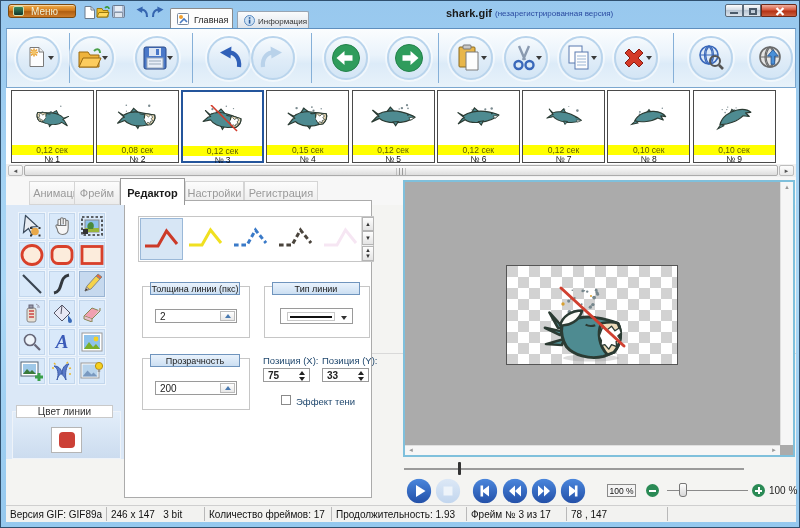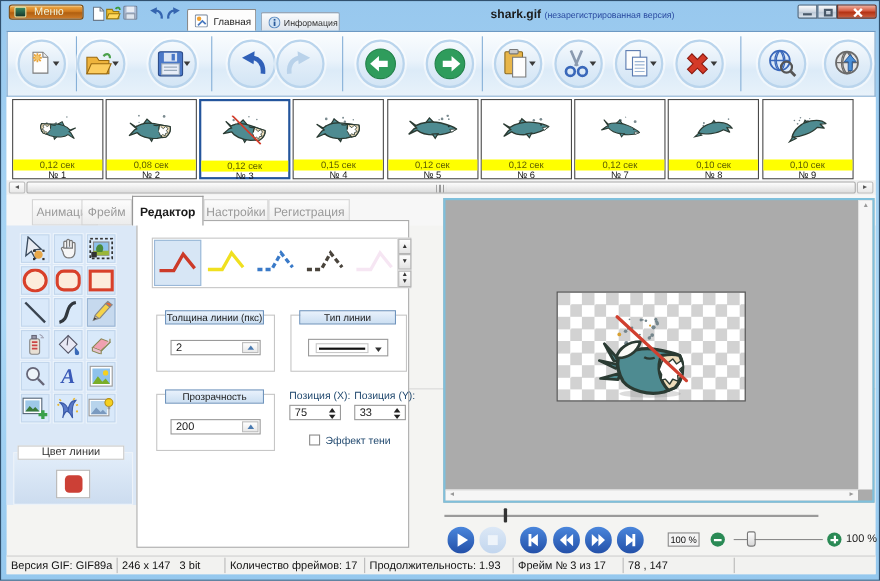--- a/index.html
+++ b/index.html
@@ -39,21 +39,21 @@
 #lsscroll{position:absolute;right:0;top:0;width:12px;height:44px;background:#f0f0f0;border-left:1px solid #dcdcdc}
 .lsb{position:absolute;left:0;width:12px;height:14px;background:linear-gradient(#fefefe,#e4e4e4);border:1px solid #b5b5b5;text-align:center;font-size:6px;line-height:12px;color:#333}
 .grphdr{position:absolute;height:13px;background:linear-gradient(#e9f2fc,#ccdff2);border:1px solid #6f94bd;font-size:9px;color:#1a1a1a;text-align:center;line-height:12px;z-index:3;white-space:nowrap}
 .grpbox{position:absolute;background:#fff;border:1px solid #c6c6c6}
 .spin{position:absolute;background:#fff;border:1px solid #9a9a9a;font-size:10px;color:#222}
 .spin b{position:absolute;left:4px;top:1px;font-weight:normal}
 .upic{position:absolute;right:1px;top:1px;width:15px;height:10px;background:linear-gradient(#fff,#e8e8e8);border:1px solid #bbb}
 .upic:after{content:"";position:absolute;left:4px;top:2px;width:0;height:0;border-left:3px solid transparent;border-right:3px solid transparent;border-bottom:4px solid #4a7ab0}
 .lbl{position:absolute;font-size:9.5px;color:#20486e;white-space:nowrap}
 .udsp{position:absolute;background:#fff;border:1px solid #9a9a9a;font-size:10px;color:#222}
-.udsp b{position:absolute;left:4px;top:1px;font-weight:normal}
+.udsp b{position:absolute;left:4px;top:1px;font-weight:bold}
 .uar{position:absolute;right:4px;width:0;height:0;border-left:3.5px solid transparent;border-right:3.5px solid transparent}
 #preview{position:absolute;left:397px;top:152px;width:392px;height:277px;border:2px solid #7fc0dc;background:#ababab}
 #pvsv{position:absolute;right:0;top:0;width:13px;bottom:10px;background:#f6f6f6;border-left:1px solid #e0e0e0}
 #pvsh{position:absolute;left:0;bottom:0;right:13px;height:10px;background:#f6f6f6;border-top:1px solid #e0e0e0}
 #canvas{position:absolute;left:101px;top:83px;width:172px;height:100px;border:1px solid #555;background-image:conic-gradient(#fff 90deg,#d2d2d2 90deg 180deg,#fff 180deg 270deg,#d2d2d2 270deg);background-size:22px 22px}
 #timeline{position:absolute;left:398px;top:440px;width:340px;height:2px;background:#9a9a9a}
 #ttick{position:absolute;left:54px;top:-6px;width:3px;height:13px;background:#333;border-radius:1px}
 .pbtn{position:absolute;width:25px;height:25px;border-radius:50%;top:450px}
 .pbtn svg{position:absolute;left:50%;top:50%;transform:translate(-50%,-50%)}
 #zoombox{position:absolute;left:601px;top:456px;width:29px;height:13px;background:#f4f4f4;border:1px solid #8a8a8a;font-size:8.5px;text-align:center;line-height:12px;color:#111;white-space:nowrap}

